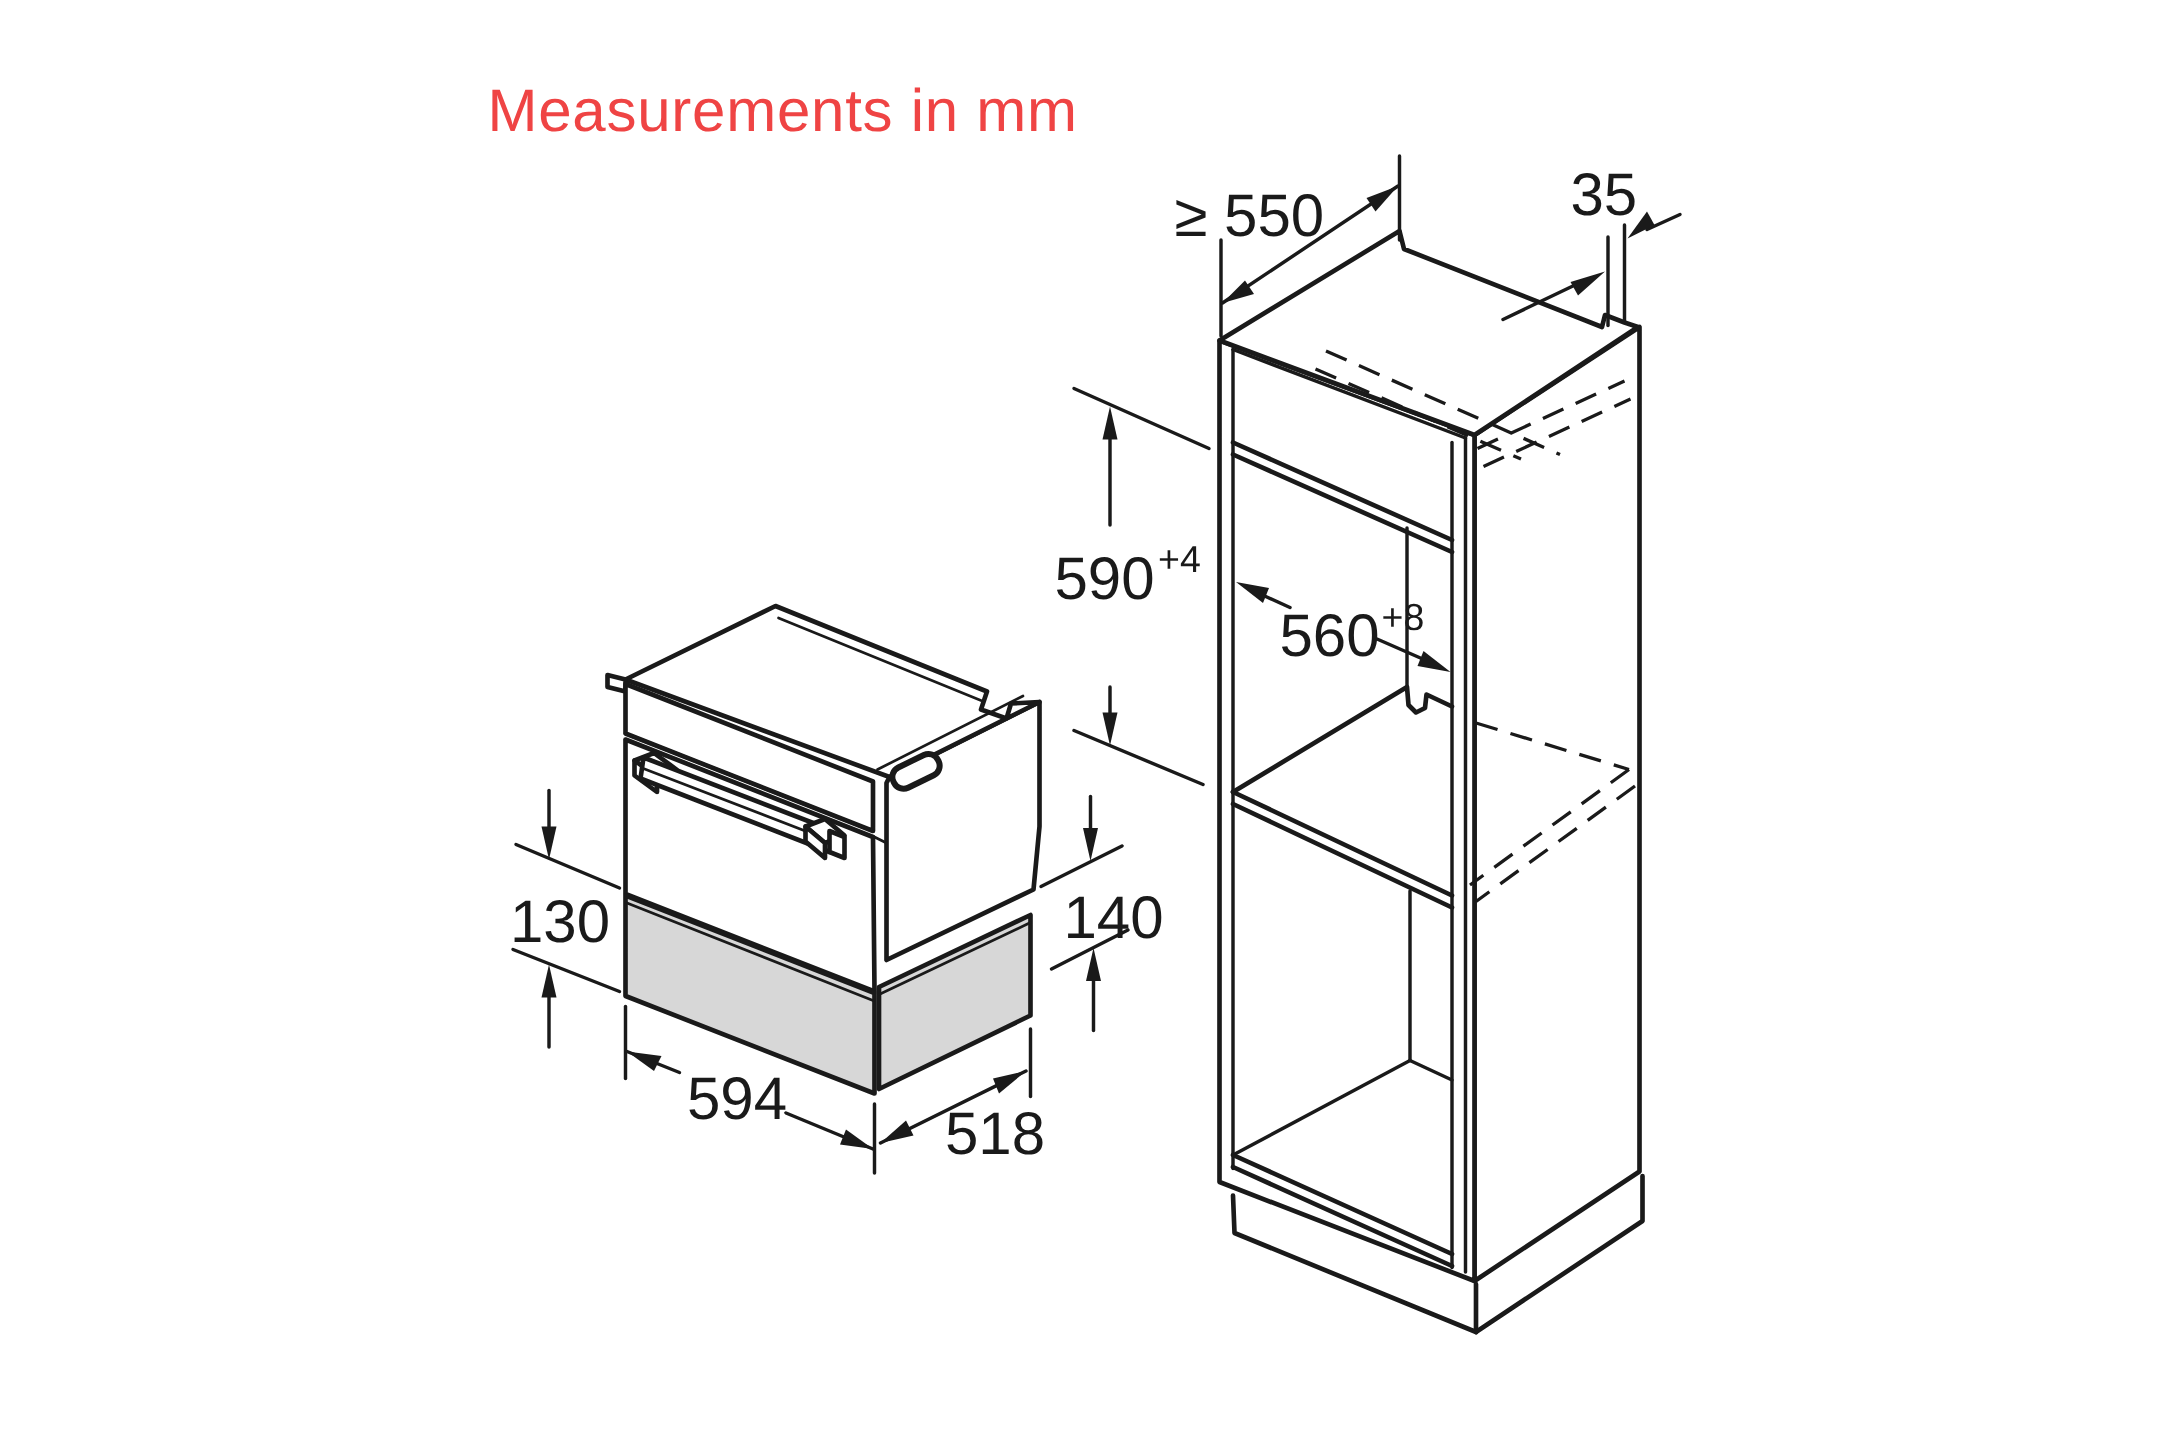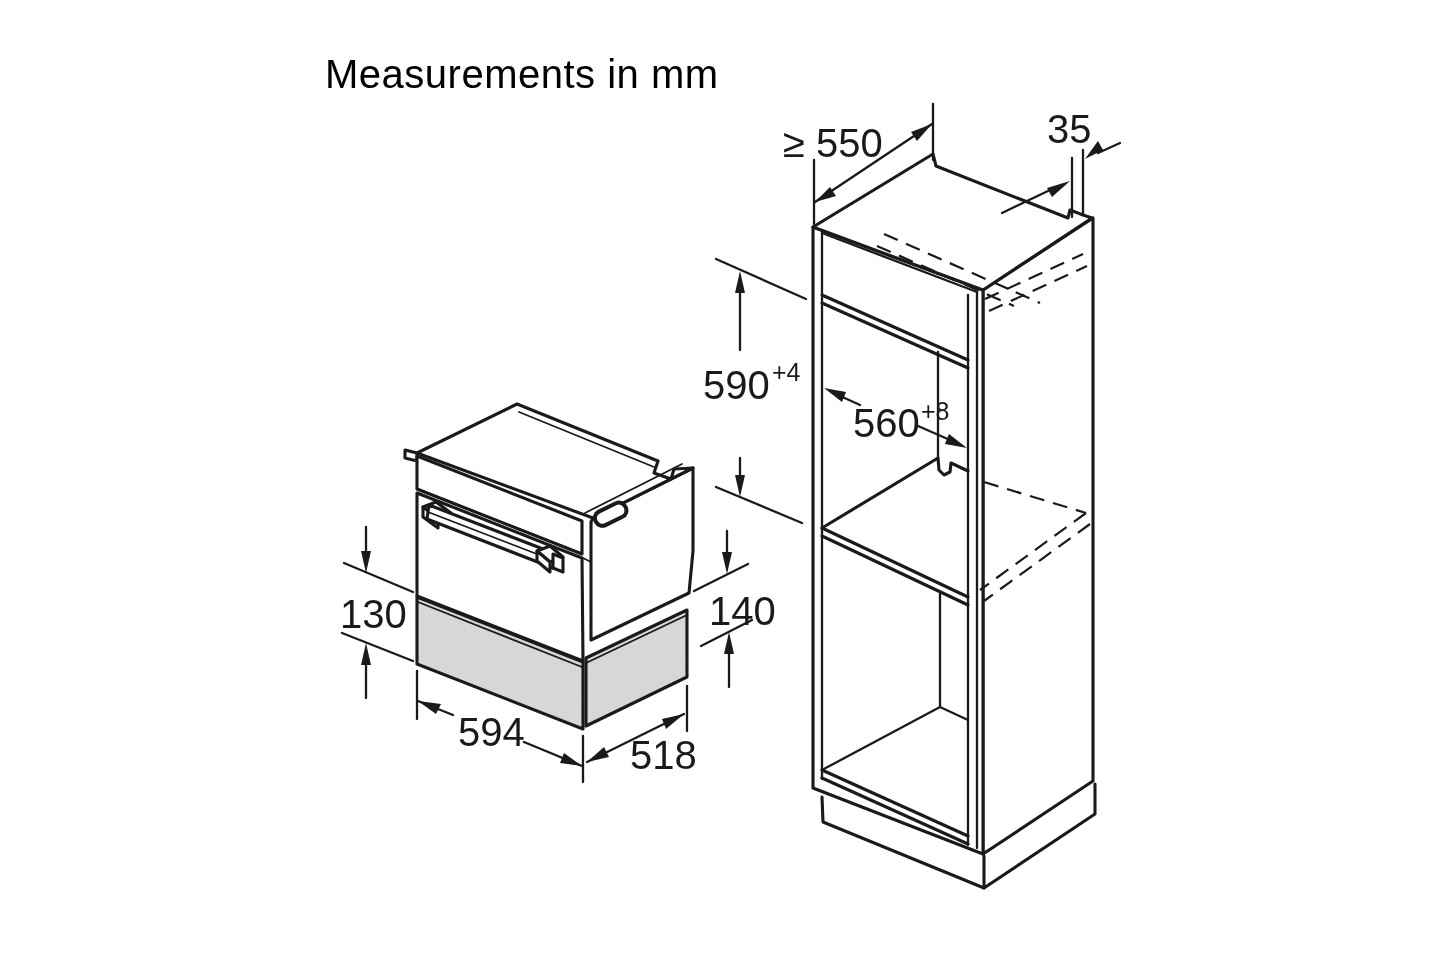--- a/index.html
+++ b/index.html
@@ -5,21 +5,21 @@
   html,body{margin:0;padding:0;background:#ffffff;}
   .canvas{
     position:relative;
     width:1445px;height:963px;
     background:#ffffff;
     font-family:"Liberation Sans","DejaVu Sans",sans-serif;
     overflow:hidden;
   }
   .page-title{
     position:absolute;left:325px;top:52px;
-    font-size:40px;color:#000000;letter-spacing:0.5px;
+    font-size:40px;color:#ef4444;letter-spacing:0.5px;
   }
   svg{position:absolute;left:0;top:0;}
   .ln{stroke:#1a1a1a;fill:none;stroke-linecap:round;stroke-linejoin:round;}
   .w3{stroke-width:3.1;}
   .w2{stroke-width:2.3;}
   .w1{stroke-width:1.8;}
   .dash{stroke:#1a1a1a;fill:none;stroke-width:2.2;stroke-dasharray:15 9;stroke-linecap:butt;}
   .face{fill:#ffffff;stroke:#1a1a1a;stroke-width:3.1;stroke-linejoin:round;}
   .gray{fill:#d7d7d7;stroke:#1a1a1a;stroke-width:3.1;stroke-linejoin:round;}
   .arrow{fill:#1a1a1a;stroke:none;}

